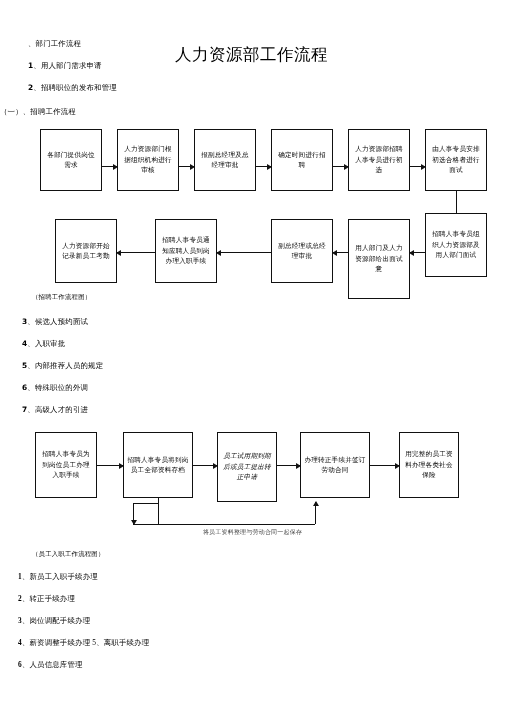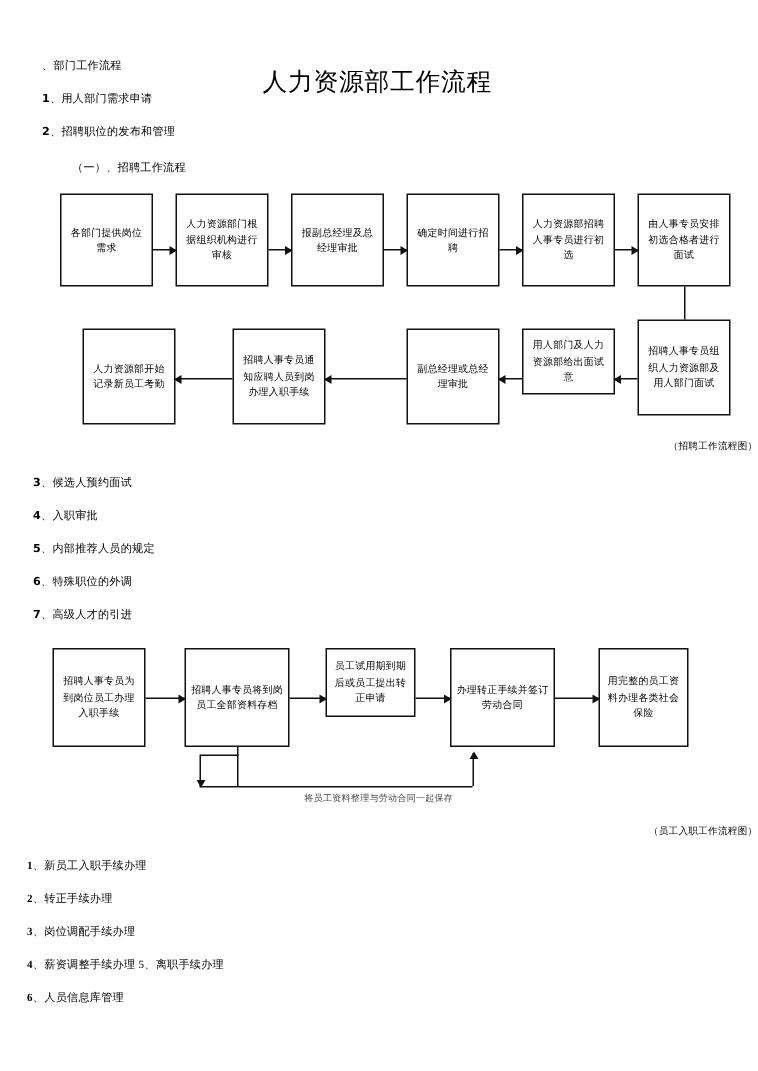--- a/index.html
+++ b/index.html
@@ -18,21 +18,21 @@
   .pre-list{position:absolute;left:28px;top:38px;width:200px;}
   .pre-list .li{font-size:7.4px;line-height:11px;margin-bottom:11px;letter-spacing:.2px;}
   .pre-list .li .num{font-weight:bold;}
   .doc-title{
     position:absolute;left:175px;top:44px;
     font-size:16.5px;font-weight:normal;letter-spacing:.5px;
     white-space:nowrap;
   }
 
   .section-head{
-    font-size:7.4px;margin-left:48px;letter-spacing:.2px;
+    font-size:7.4px;letter-spacing:.2px;
   }
 
   
   .chart{position:relative;}
   .box{
     position:absolute;
     border:1px solid #111;
     background:#fff;
     box-sizing:border-box;
     display:flex;align-items:center;justify-content:center;
@@ -66,21 +66,21 @@
   .arrow-v.u::after{
     content:"";position:absolute;top:-1px;left:-2.5px;
     border-bottom:5px solid #111;
     border-left:3px solid transparent;
     border-right:3px solid transparent;
   }
   .plain-h{position:absolute;height:1px;background:#111;}
   .plain-v{position:absolute;width:1px;background:#111;}
 
   .caption{
-    text-align:right;font-size:6.4px;letter-spacing:.2px;
+    text-align:left;font-size:6.4px;letter-spacing:.2px;padding-left:32px;
   }
   .loop-note{
     position:absolute;text-align:center;font-size:6px;color:#444;
     letter-spacing:.2px;white-space:nowrap;
   }
 
   .mid-list{margin-left:22px;}
   .mid-list .li{font-size:7.4px;line-height:11px;margin-bottom:11px;letter-spacing:.2px;}
   .mid-list .li .num{font-weight:bold;}
 
@@ -135,21 +135,21 @@
     <div class="arrow-h r" style="left:179px;top:45px;width:15px;"></div>
     <div class="arrow-h r" style="left:256px;top:45px;width:15px;"></div>
     <div class="arrow-h r" style="left:333px;top:45px;width:15px;"></div>
     <div class="arrow-h r" style="left:410px;top:45px;width:15px;"></div>
 
     <div class="arrow-v d" style="left:456px;top:70px;height:28px;"></div>
 
     <div class="box" style="left:425px;top:92px;width:62px;height:64px;justify-content:center;">
         <span>招聘人事专员组织人力资源部及用人部门面试</span>
       </div>
-    <div class="box" style="left:348px;top:98px;width:62px;height:44px;">
+    <div class="box" style="left:348px;top:98px;width:62px;height:80px;">
         <span>用人部门及人力资源部给出面试意</span>
       </div>
     <div class="box" style="left:271px;top:98px;width:62px;height:64px;">
         <span>副总经理或总经理审批</span>
       </div>
     <div class="box" style="left:155px;top:98px;width:62px;height:64px;">
         <span>招聘人事专员通知应聘人员到岗办理入职手续</span>
       </div>
     <div class="box" style="left:55px;top:98px;width:62px;height:64px;">
         <span>人力资源部开始记录新员工考勤</span>
@@ -172,21 +172,21 @@
   </div>
 
 
   <div class="chart" style="height:118px;margin-top:4px;">
     <div class="box" style="left:35px;top:6px;width:62px;height:66px;">
         <span>招聘人事专员为到岗位员工办理入职手续</span>
       </div>
     <div class="box" style="left:123px;top:6px;width:70px;height:66px;">
         <span>招聘人事专员将到岗员工全部资料存档</span>
       </div>
-    <div class="box" style="left:217px;top:6px;width:60px;height:46px;">
+    <div class="box" style="left:217px;top:6px;width:60px;height:70px;font-style:italic;">
         <span>员工试用期到期后或员工提出转正申请</span>
       </div>
     <div class="box" style="left:300px;top:6px;width:70px;height:66px;">
         <span>办理转正手续并签订劳动合同</span>
       </div>
     <div class="box" style="left:399px;top:6px;width:60px;height:66px;">
         <span>用完整的员工资料办理各类社会保险</span>
       </div>
 
     <div class="arrow-h r" style="left:97px;top:39px;width:26px;"></div>

